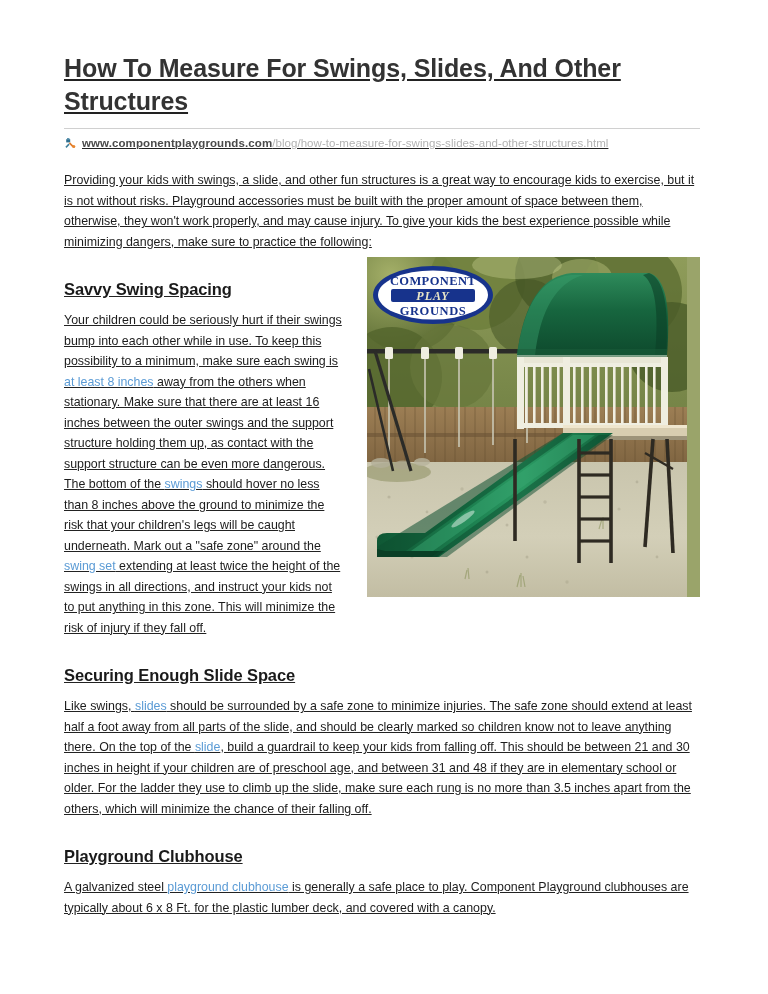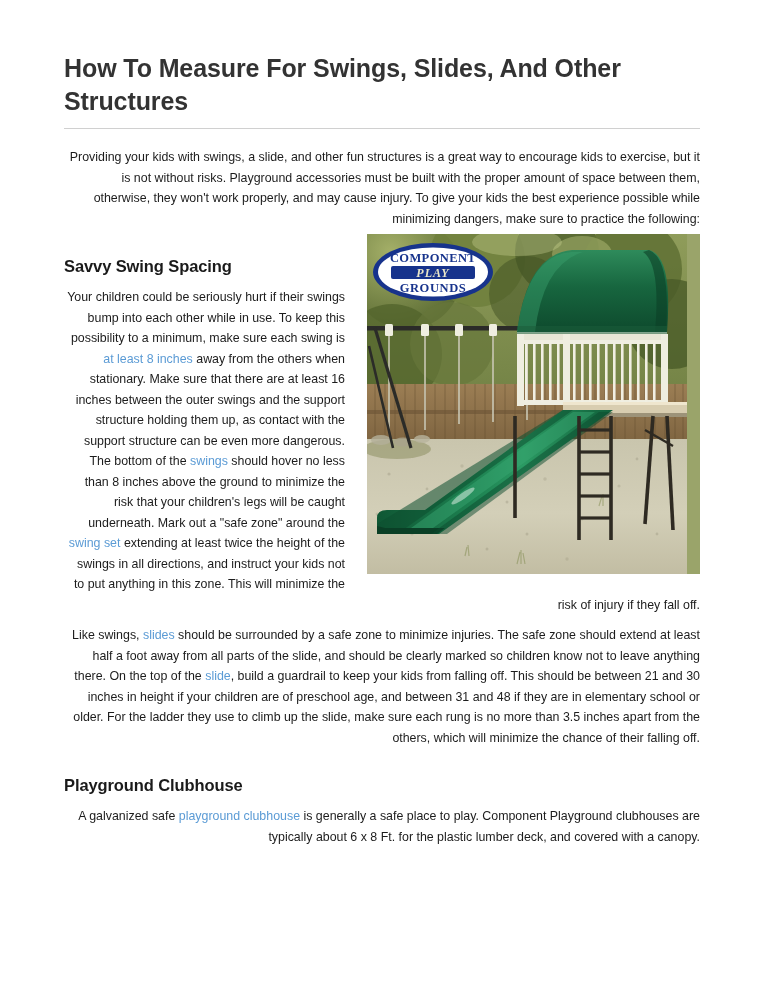--- a/index.html
+++ b/index.html
@@ -16,20 +16,21 @@
     -webkit-font-smoothing: antialiased;
   }
 
   .page {
     position: relative;
     width: 768px;
     height: 962px;
     background: #ffffff;
     box-sizing: border-box;
     padding: 52px 68px 0 64px;
+    text-decoration: underline;
   }
 
   
   .doc-title {
     font-size: 25px;
     line-height: 33px;
     font-weight: bold;
     color: #333333;
     letter-spacing: -0.1px;
     margin: 0 0 10px 0;
@@ -69,21 +70,21 @@
     font-weight: normal;
     letter-spacing: 0.05px;
   }
 
   
   .body-text {
     font-size: 12.4px;
     line-height: 20.5px;
     color: #1c1c1c;
     margin: 18px 0 0 0;
-    text-align: right;
+    text-align: left;
   }
   .body-text.tight { margin-top: 10px; }
 
   a.inline-link {
     color: #5b9bd5;
     text-decoration: none;
   }
 
   
   .h2 {
@@ -119,20 +120,34 @@
 </style>
 </head>
 <body>
 
 <div class="page">
 
   <h1 class="doc-title">How To Measure For Swings, Slides, And Other Structures</h1>
 
   <hr class="url-rule">
 
+  <div class="url-row">
+    <span class="favicon">
+      <svg width="13" height="13" viewBox="0 0 13 13" xmlns="http://www.w3.org/2000/svg">
+        <rect x="0" y="0" width="13" height="13" fill="#ffffff"></rect>
+        <path d="M2.2 2.2 L6.2 2.2 L6.2 5.4 L2.2 5.4 Z" fill="#2f6f8f"></path>
+        <path d="M3.0 1.2 L5.4 1.2 L5.4 2.3 L3.0 2.3 Z" fill="#3a7fa0"></path>
+        <path d="M6.0 5.2 L9.9 9.2 L8.7 10.4 L4.9 6.4 Z" fill="#e07a28"></path>
+        <path d="M1.4 9.8 L4.5 6.6 L5.6 7.7 L2.5 10.9 Z" fill="#3f7f9a"></path>
+        <circle cx="9.8" cy="9.4" r="1.5" fill="#e8862f"></circle>
+      </svg>
+    </span>
+    <span class="url-domain">www.componentplaygrounds.com</span>
+    <span class="url-path">/blog/how-to-measure-for-swings-slides-and-other-structures.html</span>
+  </div>
 
   <p class="body-text">Providing your kids with swings, a slide, and other fun structures is a great way to encourage kids to exercise, but it is not without risks. Playground accessories must be built with the proper amount of space between them, otherwise, they won't work properly, and may cause injury. To give your kids the best experience possible while minimizing dangers, make sure to practice the following:</p>
 
   <div class="photo">
     <div class="photo-inner">
       <svg width="320" height="340" viewBox="0 0 320 340" preserveAspectRatio="none" xmlns="http://www.w3.org/2000/svg">
         <defs>
           <linearGradient id="skyG" x1="0" y1="0" x2="0" y2="1">
             <stop offset="0%" stop-color="#8f9c5a"></stop>
             <stop offset="100%" stop-color="#6d7d41"></stop>
@@ -333,21 +348,22 @@
           <text x="66" y="42.5" text-anchor="middle" font-family="'Liberation Serif', serif" font-size="12" font-weight="bold" fill="#e9e6c8" font-style="italic" letter-spacing="1">PLAY</text>
           <text x="66" y="58" text-anchor="middle" font-family="'Liberation Serif', serif" font-size="12.5" font-weight="bold" fill="#17338c" letter-spacing="0.6">GROUNDS</text>
         </g>
       </svg>
     </div>
   </div>
 
   <h2 class="h2">Savvy Swing Spacing</h2>
   <p class="body-text tight"><span>Your children could be seriously hurt if their swings bump into each other while in use. To keep this possibility to a minimum, make sure each swing is </span><a class="inline-link" href="#">at least 8 inches</a><span> away from the others when stationary. Make sure that there are at least 16 inches between the outer swings and the support structure holding them up, as contact with the support structure can be even more dangerous. The bottom of the </span><a class="inline-link" href="#">swings</a><span> should hover no less than 8 inches above the ground to minimize the risk that your children's legs will be caught underneath. Mark out a "safe zone" around the </span><a class="inline-link" href="#">swing set</a><span> extending at least twice the height of the swings in all directions, and instruct your kids not to put anything in this zone. This will minimize the risk of injury if they fall off.</span></p>
 
+  <h2 class="h2">Securing Enough Slide Space</h2>
   <p class="body-text tight"><span>Like swings, </span><a class="inline-link" href="#">slides</a><span> should be surrounded by a safe zone to minimize injuries. The safe zone should extend at least half a foot away from all parts of the slide, and should be clearly marked so children know not to leave anything there. On the top of the </span><a class="inline-link" href="#">slide</a><span>, build a guardrail to keep your kids from falling off. This should be between 21 and 30 inches in height if your children are of preschool age, and between 31 and 48 if they are in elementary school or older. For the ladder they use to climb up the slide, make sure each rung is no more than 3.5 inches apart from the others, which will minimize the chance of their falling off.</span></p>
 
   <div class="clearfix"></div>
 
   <h2 class="h2">Playground Clubhouse</h2>
-  <p class="body-text tight"><span>A galvanized safe </span><a class="inline-link" href="#">playground clubhouse</a><span> is generally a safe place to play. Component Playground clubhouses are typically about 6 x 8 Ft. for the plastic lumber deck, and covered with a canopy.</span></p>
+  <p class="body-text tight"><span>A galvanized steel </span><a class="inline-link" href="#">playground clubhouse</a><span> is generally a safe place to play. Component Playground clubhouses are typically about 6 x 8 Ft. for the plastic lumber deck, and covered with a canopy.</span></p>
 
 
 </div>
 
 </body></html>

